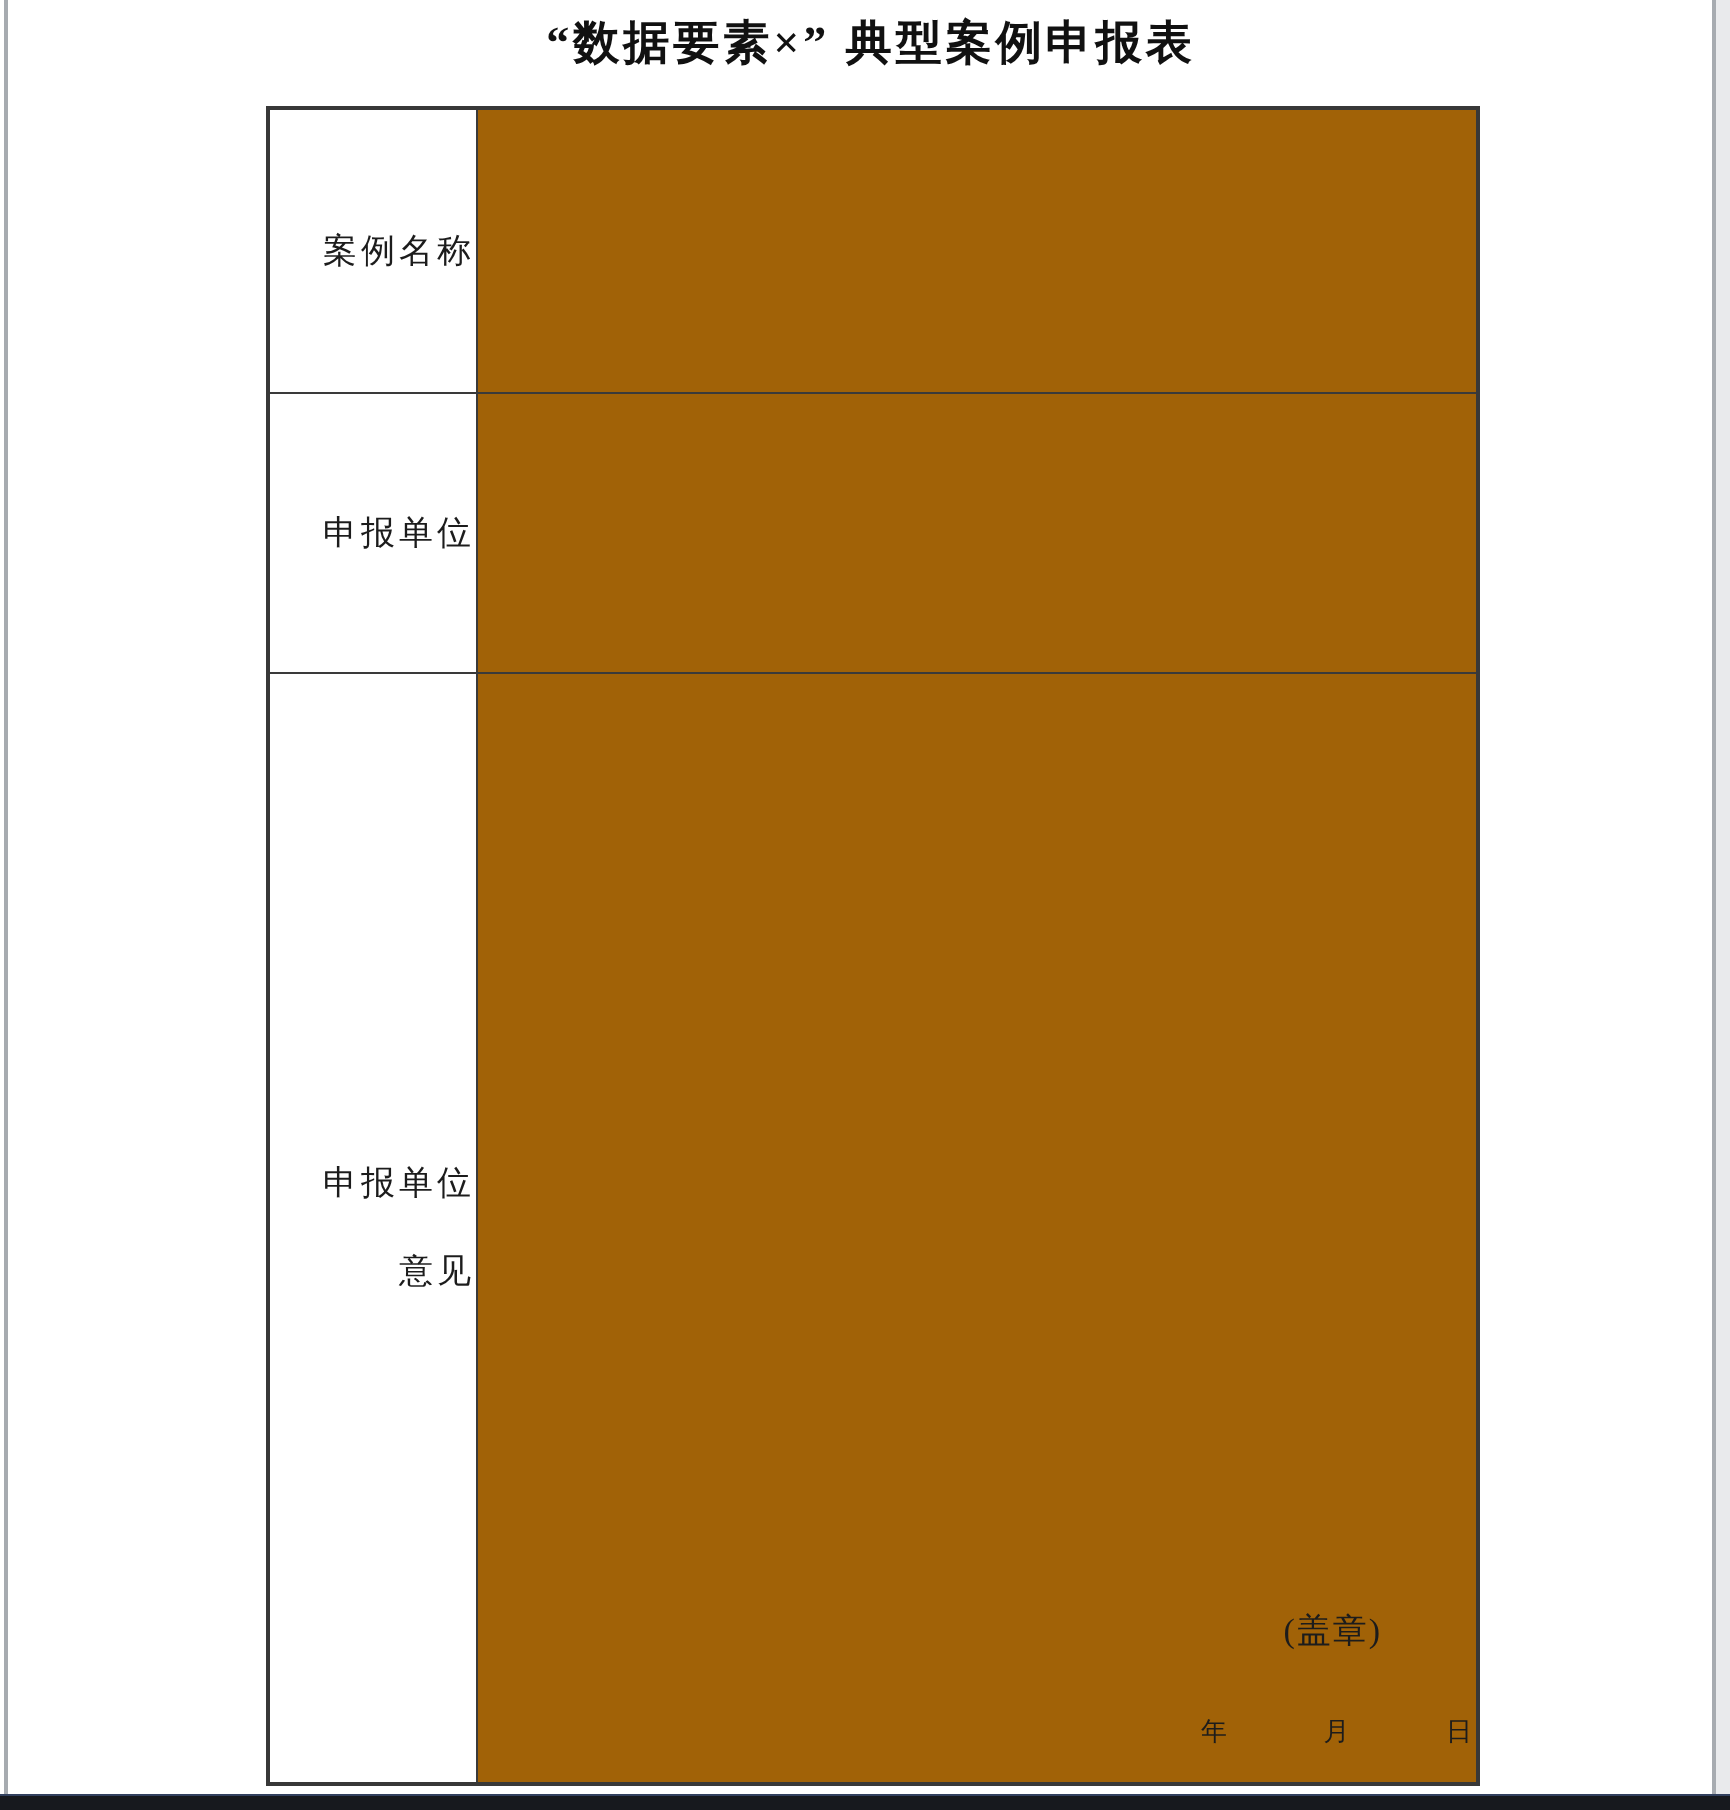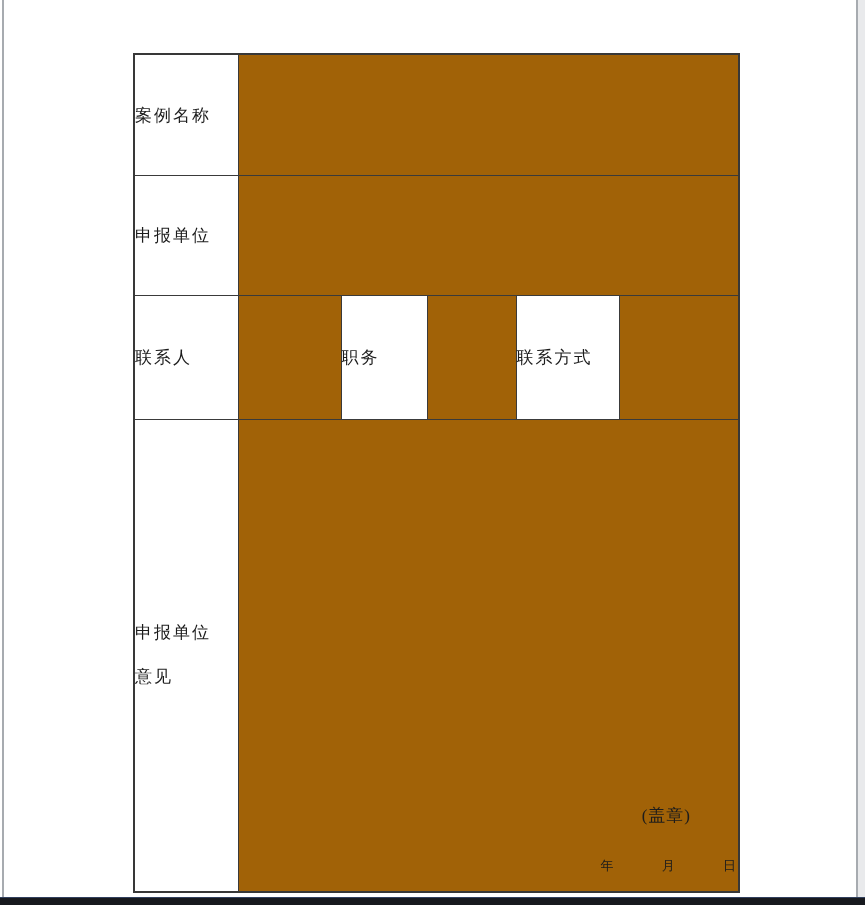--- a/index.html
+++ b/index.html
@@ -52,21 +52,21 @@
     table-layout: fixed;
     border: 2px solid #383838;
   }
   table.form td {
     border: 1px solid #3a3a3a;
     padding: 0;
     vertical-align: middle;
     font-size: 17px;
   }
   td.lbl {
-    text-align: left;
+    text-align: right;
     letter-spacing: 2px;
     color: #1c1c1c;
   }
   td.val { background: #a16207; }
   .lbl-line { display: block; line-height: 46px; }
   .lbl-line-sm { display: block; line-height: 44px; }
   td.opinion-cell { position: relative; }
   .seal {
     position: absolute; right: 47px; bottom: 64px;
     font-size: 17px; letter-spacing: 1px;
@@ -79,46 +79,39 @@
   .dateline span:first-child { margin-left: 0; }
 </style>
 </head>
 <body>
 
 <div class="screen">
 
   <div class="edge-left"></div>
   <div class="edge-right"></div>
 
+  <h1 class="title">“数据要素×” 典型案例申报表</h1>
 
   <table class="form">
     <colgroup>
       <col style="width:104px">
       <col style="width:103px">
       <col style="width:86px">
       <col style="width:89px">
       <col style="width:103px">
       <col style="width:120px">
     </colgroup>
     <tbody>
       <tr style="height:53px">
         <td class="lbl">案例名称</td>
         <td class="val" colspan="5"></td>
       </tr>
       <tr style="height:52px">
         <td class="lbl">申报单位</td>
         <td class="val" colspan="5"></td>
-      </tr>
-      <tr style="height:54px">
-        <td class="lbl">联系人</td>
-        <td class="val"></td>
-        <td class="lbl">职务</td>
-        <td class="val"></td>
-        <td class="lbl">联系方式</td>
-        <td class="val"></td>
       </tr>
       <tr style="height:206px">
         <td class="lbl">
           <span class="lbl-line-sm">申报单位</span>
           <span class="lbl-line-sm">意见</span>
         </td>
         <td class="val opinion-cell" colspan="5">
           <div class="seal">(盖章)</div>
           <div class="dateline">
             <span>年</span>

